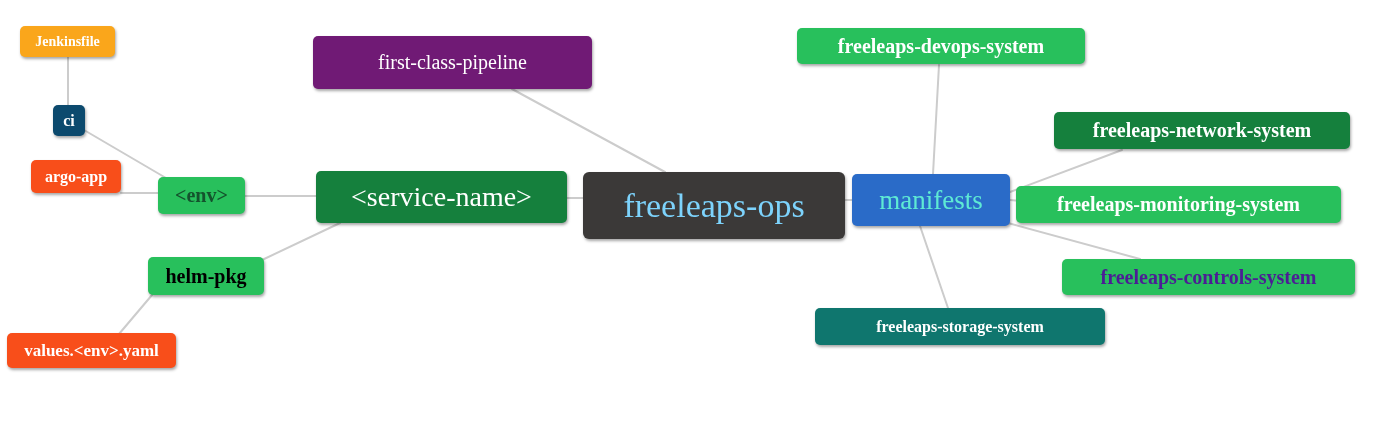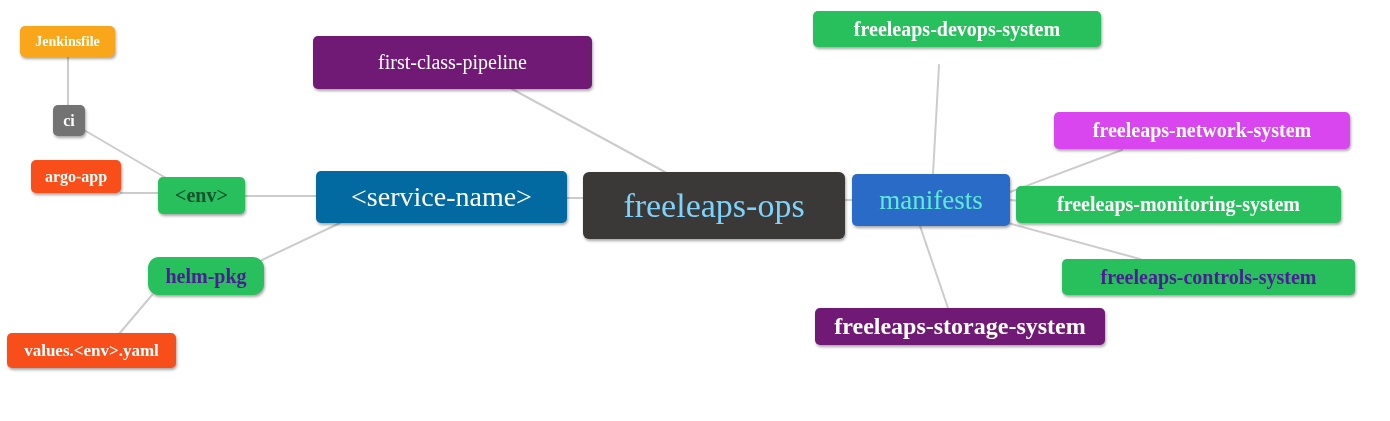--- a/index.html
+++ b/index.html
@@ -46,56 +46,56 @@
       <line x1="933" y1="174" x2="939" y2="65" stroke="#cccccc" stroke-width="2" stroke-linecap="round"></line>
       <line x1="1010" y1="192" x2="1122" y2="150" stroke="#cccccc" stroke-width="2" stroke-linecap="round"></line>
       <line x1="1010" y1="200" x2="1052" y2="204" stroke="#cccccc" stroke-width="2" stroke-linecap="round"></line>
       <line x1="1008" y1="223" x2="1140" y2="259" stroke="#cccccc" stroke-width="2" stroke-linecap="round"></line>
       <line x1="920" y1="226" x2="948" y2="308" stroke="#cccccc" stroke-width="2" stroke-linecap="round"></line>
     </svg>
   <div id="node-layer">
       <div class="node level4" style="left: 20px; top: 26px; width: 95px; height: 31px; font-size: 14px; background: rgb(250, 166, 27); color: rgb(255, 255, 255);">
         <span class="label">Jenkinsfile</span>
       </div>
-      <div class="node level3" style="left: 53px; top: 105px; width: 32px; height: 31px; font-size: 16px; background: #737373; color: rgb(255, 255, 255);">
+      <div class="node level3" style="left: 53px; top: 105px; width: 32px; height: 31px; font-size: 16px; background: #0c4a6e; color: rgb(255, 255, 255);">
         <span class="label">ci</span>
       </div>
       <div class="node level3" style="left: 31px; top: 160px; width: 90px; height: 33px; font-size: 16px; background: rgb(248, 78, 26); color: rgb(255, 255, 255);">
         <span class="label">argo-app</span>
       </div>
       <div class="node level2" style="left: 158px; top: 177px; width: 87px; height: 37px; font-size: 20px; background: rgb(40, 192, 92); color: #14532d;">
         <span class="label">&lt;env&gt;</span>
       </div>
-      <div class="node level2" style="left: 148px; top: 257px; width: 116px; height: 38px; font-size: 20px; background: rgb(40, 192, 92); color: #4c1d95; border-radius: 11px;">
+      <div class="node level2" style="left: 148px; top: 257px; width: 116px; height: 38px; font-size: 20px; background: rgb(40, 192, 92); color: #000000;">
         <span class="label">helm-pkg</span>
       </div>
       <div class="node level3" style="left: 7px; top: 333px; width: 169px; height: 35px; font-size: 17px; background: rgb(248, 78, 26); color: rgb(255, 255, 255);">
         <span class="label">values.&lt;env&gt;.yaml</span>
       </div>
       <div class="node level1" style="left: 313px; top: 36px; width: 279px; height: 53px; font-size: 20px; background: #701a75; color: rgb(255, 255, 255);">
         <span class="label">first-class-pipeline</span>
       </div>
-      <div class="node level1" style="left: 316px; top: 171px; width: 251px; height: 52px; font-size: 28px; background: #0369a1; color: rgb(255, 255, 255);">
+      <div class="node level1" style="left: 316px; top: 171px; width: 251px; height: 52px; font-size: 28px; background: #15803d; color: rgb(255, 255, 255);">
         <span class="label">&lt;service-name&gt;</span>
       </div>
       <div class="node root" style="left: 583px; top: 172px; width: 262px; height: 67px; font-size: 34px; background: rgb(59, 57, 56); color: #7dd3fc;">
         <span class="label">freeleaps-ops</span>
       </div>
       <div class="node level1" style="left: 852px; top: 174px; width: 158px; height: 52px; font-size: 27px; background: rgb(42, 107, 200); color: #5eead4;">
         <span class="label">manifests</span>
       </div>
-      <div class="node level2" style="left: 797px; top: 11px; width: 288px; height: 36px; font-size: 20px; background: rgb(40, 192, 92); color: rgb(255, 255, 255); margin-left: 16px;">
+      <div class="node level2" style="left: 797px; top: 28px; width: 288px; height: 36px; font-size: 20px; background: rgb(40, 192, 92); color: rgb(255, 255, 255);">
         <span class="label">freeleaps-devops-system</span>
       </div>
-      <div class="node level2" style="left: 1054px; top: 112px; width: 296px; height: 37px; font-size: 20px; background: #d946ef; color: rgb(255, 255, 255);">
+      <div class="node level2" style="left: 1054px; top: 112px; width: 296px; height: 37px; font-size: 20px; background: #15803d; color: rgb(255, 255, 255);">
         <span class="label">freeleaps-network-system</span>
       </div>
       <div class="node level2" style="left: 1016px; top: 186px; width: 325px; height: 37px; font-size: 20px; background: rgb(40, 192, 92); color: rgb(255, 255, 255);">
         <span class="label">freeleaps-monitoring-system</span>
       </div>
       <div class="node level2" style="left: 1062px; top: 259px; width: 293px; height: 36px; font-size: 20px; background: rgb(40, 192, 92); color: #4c1d95;">
         <span class="label">freeleaps-controls-system</span>
       </div>
-      <div class="node level2" style="left: 815px; top: 308px; width: 290px; height: 37px; font-size: 24px; background: #701a75; color: rgb(255, 255, 255);">
+      <div class="node level2" style="left: 815px; top: 308px; width: 290px; height: 37px; font-size: 16px; background: #0f766e; color: rgb(255, 255, 255);">
         <span class="label">freeleaps-storage-system</span>
       </div>
     </div>
 </div>
 
 </body></html>

